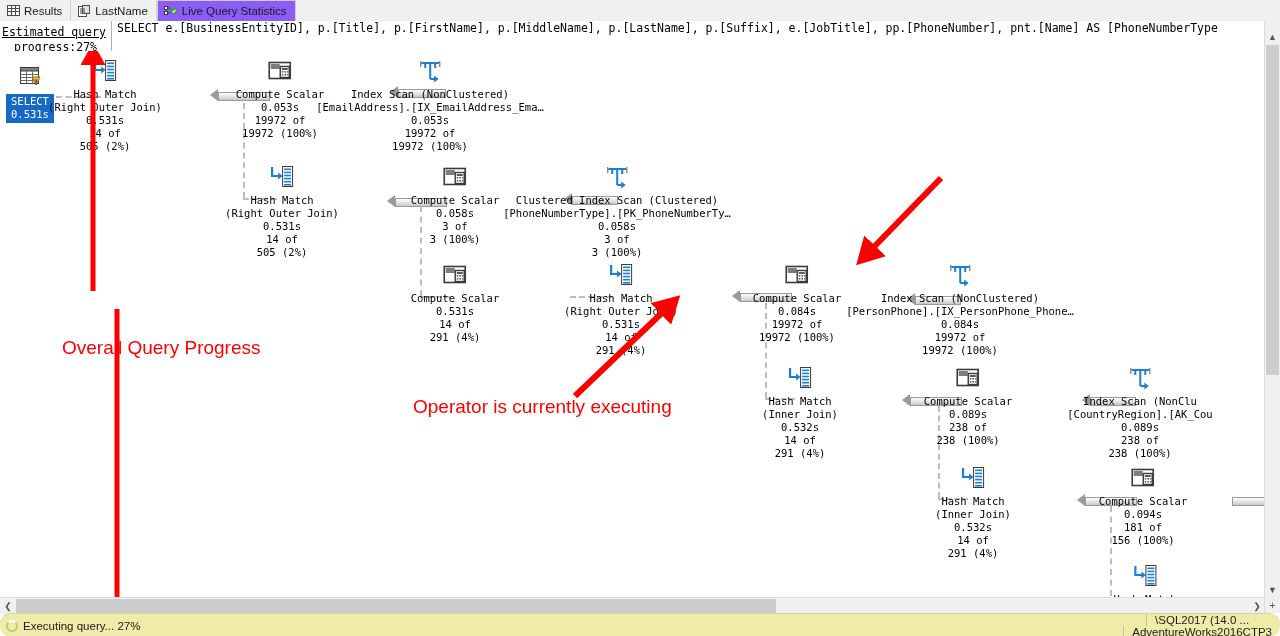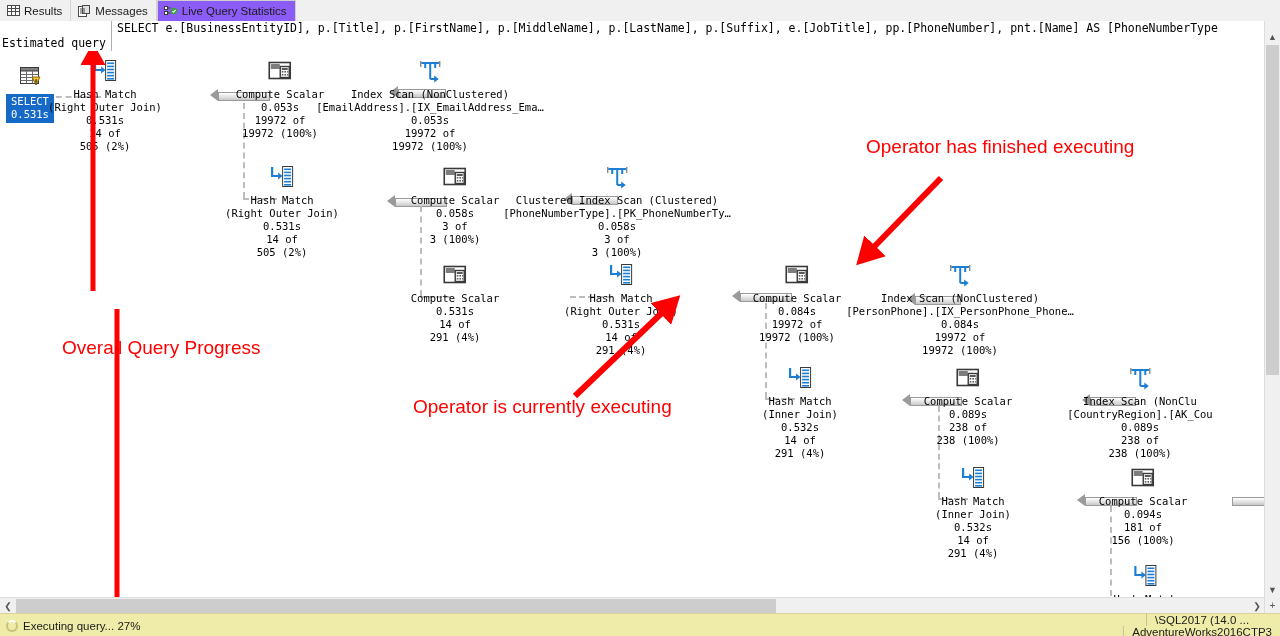--- a/index.html
+++ b/index.html
@@ -62,21 +62,22 @@
   }
   .progress-cell {
     position: absolute;
     left: 0; top: 0;
     width: 112px; height: 30px;
     border-right: 1px solid #b0b0b0;
     box-sizing: border-box;
     background: #fff;
     text-align: center;
     line-height: 15px;
-    padding-top: 15px;
+    padding-top: 4px;
+    text-decoration: underline;
   }
   .progress-cell .l1 { display:block; text-align:left; padding-left:2px;}
   .progress-cell .l2 { display:block; text-align:center; }
   .query-lines {
     position: absolute;
     left: 117px; top: 0;
     width: 1145px;
     line-height: 15px;
   }
   .query-lines > div { white-space: nowrap; overflow: hidden; }
@@ -206,20 +207,21 @@
   .statusbar {
     position: absolute;
     left: 0; top: 613px;
     width: 1280px; height: 23px;
     background: #efeba8;
     border-top: 1px solid #d8d49b;
     display: flex;
     align-items: center;
     font-size: 11.5px;
     color: #1b1b1b;
+    border-radius: 11px;
   }
   .sb-left { display:flex; align-items:center; gap:5px; padding-left: 6px; }
   .sb-spinner {
     width: 12px; height: 12px; border-radius: 50%;
     border: 2px solid #c9c37a;
     border-top-color: #ffffff;
     box-sizing: border-box;
   }
   .sb-seg {
     display:flex; align-items:center;
@@ -248,21 +250,21 @@
   <div class="tab">
     <span class="tab-icon">
       <svg width="13" height="12" viewBox="0 0 13 12">
         <rect x="0.5" y="1.5" width="8" height="10" fill="#fff" stroke="#4a4a4a"></rect>
         <rect x="4.5" y="0.5" width="7" height="8" fill="#dfdfdf" stroke="#4a4a4a"></rect>
         <line x1="2" y1="4" x2="7" y2="4" stroke="#4a4a4a"></line>
         <line x1="2" y1="6" x2="7" y2="6" stroke="#4a4a4a"></line>
         <line x1="2" y1="8" x2="7" y2="8" stroke="#4a4a4a"></line>
       </svg>
     </span>
-    <span>Messages</span>
+    <span>LastName</span>
   </div>
   <div class="tab active">
     <span class="tab-icon">
       <svg width="14" height="12" viewBox="0 0 14 12">
         <rect x="0.5" y="1.5" width="3" height="3" fill="#fff" stroke="#3a3a3a"></rect>
         <rect x="0.5" y="6.5" width="3" height="3" fill="#fff" stroke="#3a3a3a"></rect>
         <line x1="3.5" y1="3" x2="6.5" y2="3" stroke="#3a3a3a"></line>
         <line x1="3.5" y1="8" x2="6.5" y2="8" stroke="#3a3a3a"></line>
         <circle cx="10" cy="6" r="3.2" fill="#3aa13a"></circle>
         <path d="M8.5 6.2 L9.6 7.3 L11.6 4.9" stroke="#fff" stroke-width="1.1" fill="none"></path>
@@ -645,21 +647,20 @@
     </defs>
 
     <line x1="117" y1="546" x2="117" y2="258" stroke="#ff0000" stroke-width="5"></line>
     <line x1="93" y1="240" x2="93" y2="8" stroke="#ff0000" stroke-width="5" marker-end="url(#rh)"></line>
 
     <line x1="941" y1="127" x2="870" y2="200" stroke="#ff0000" stroke-width="6" marker-end="url(#rh)"></line>
 
     <line x1="575" y1="345" x2="666" y2="258" stroke="#ff0000" stroke-width="6" marker-end="url(#rh)"></line>
   </svg>
 
-  <div class="anno" style="left:866px; top:85px;"><span>Operator has finished executing</span></div>
   <div class="anno" style="left:413px; top:345px;"><span>Operator is currently executing</span></div>
   <div class="anno" style="left:62px; top:286px;"><span>Overall Query Progress</span></div>
 </div>
 
 <div class="hscroll">
   <div class="btn-l">❮</div>
   <div class="thumb"></div>
   <div class="btn-r">❯</div>
 </div>
 

